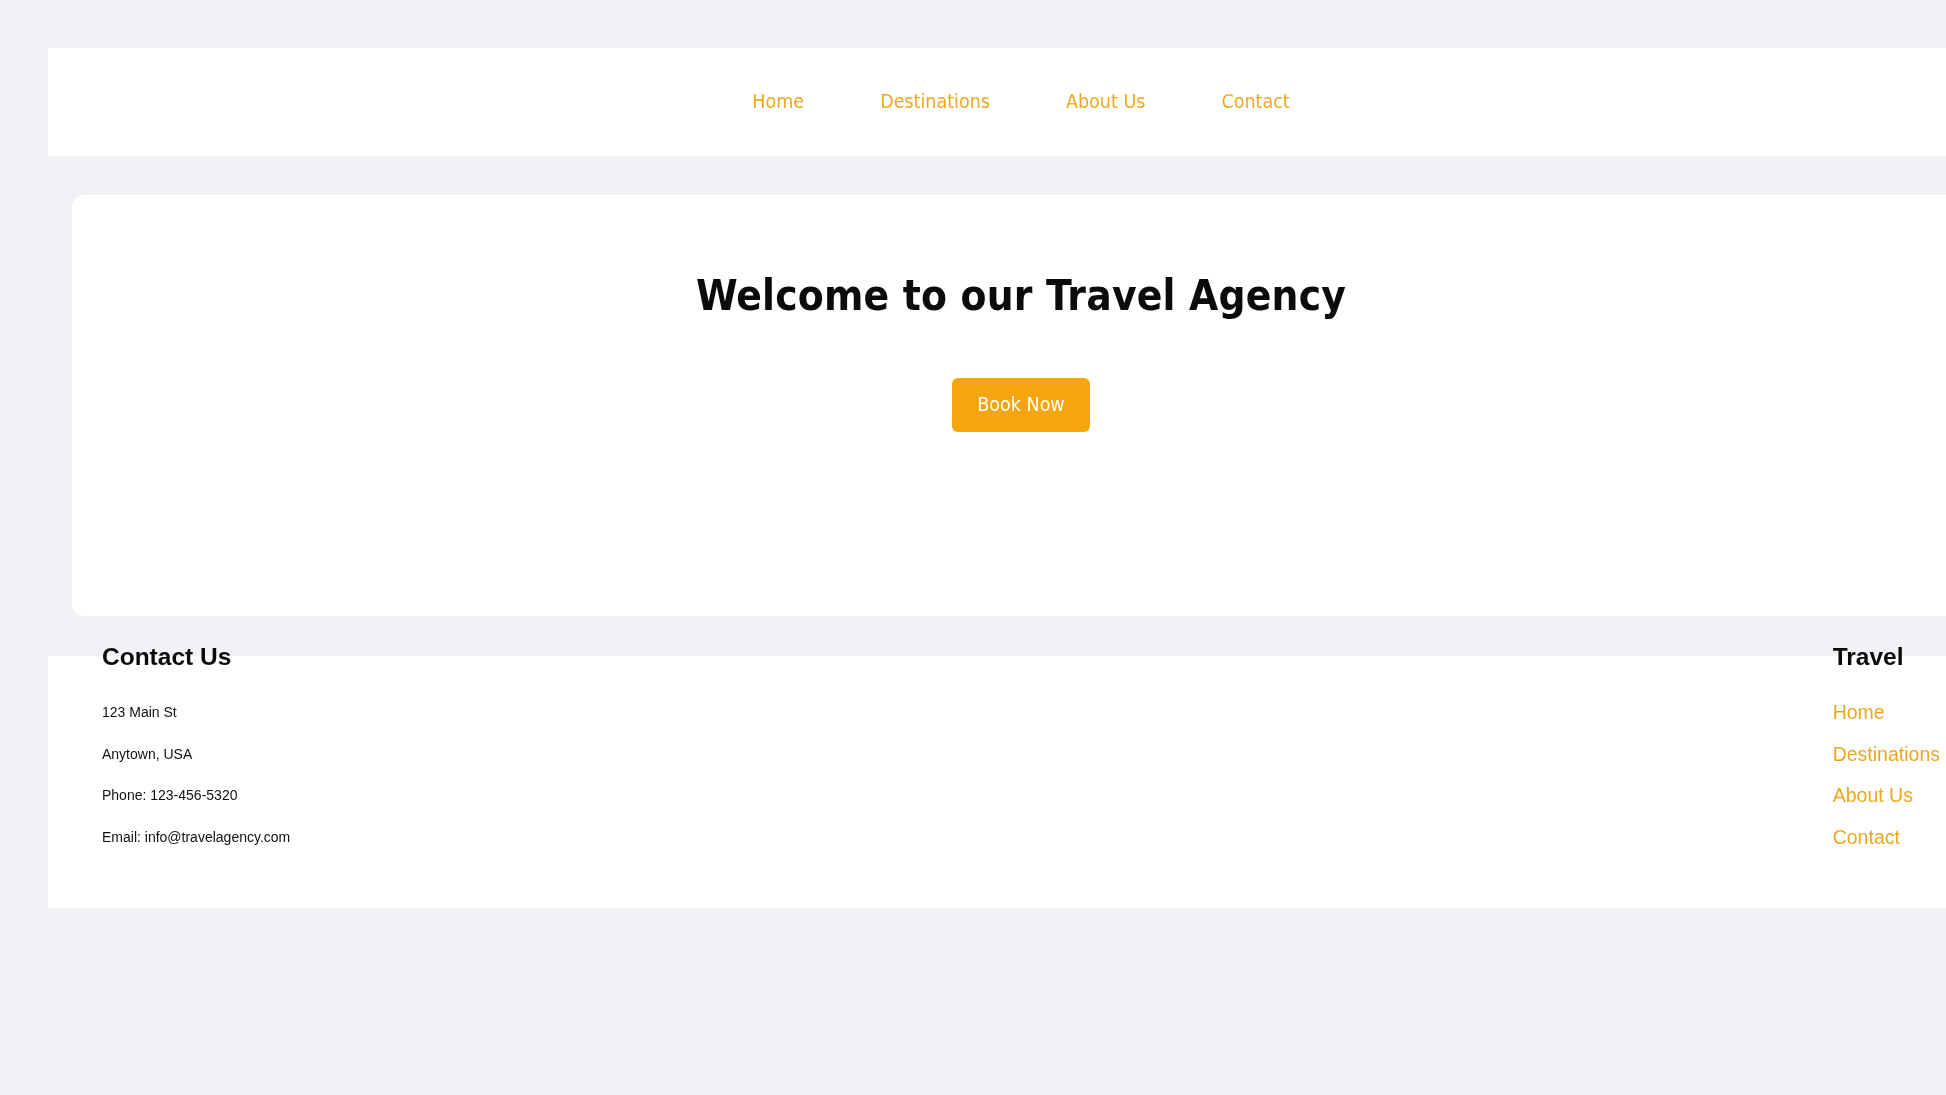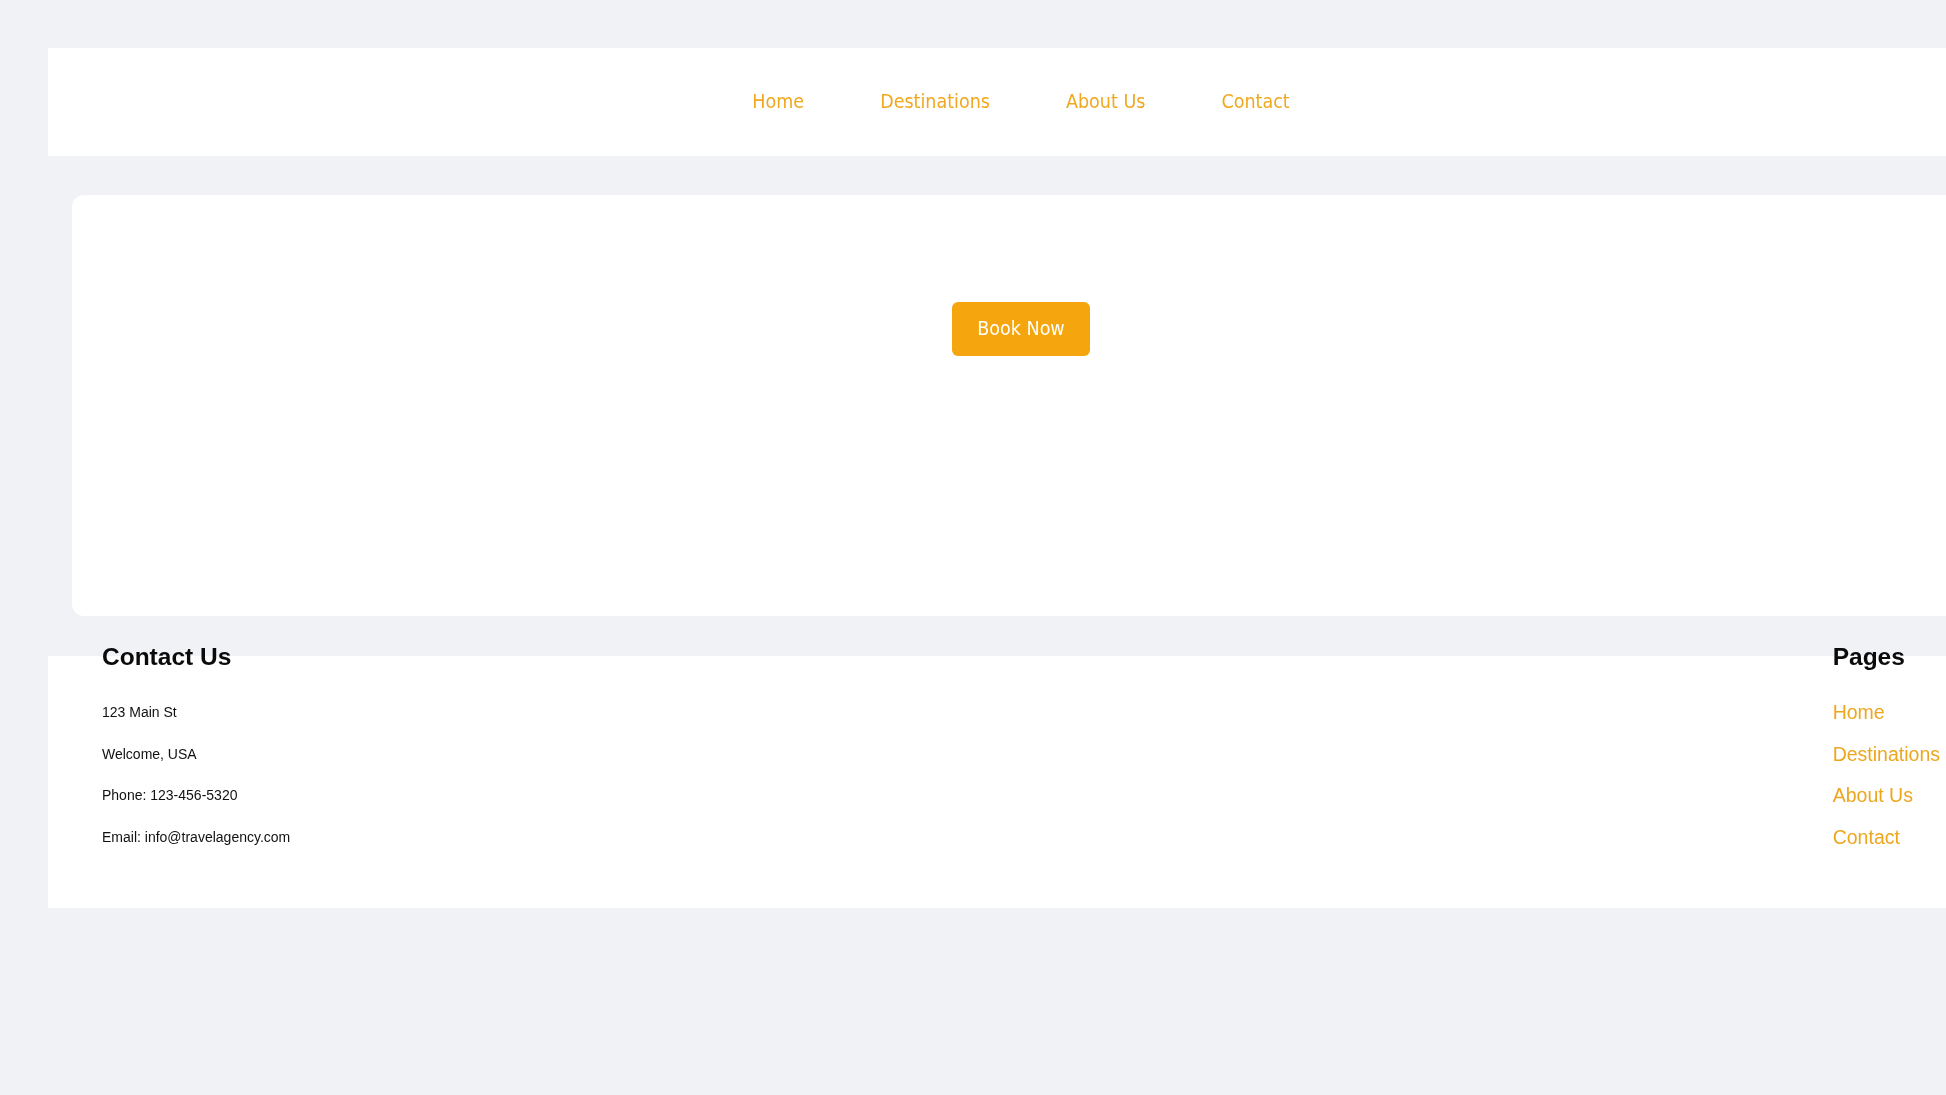--- a/index.html
+++ b/index.html
@@ -170,37 +170,38 @@
       <li class="nav-item">
         <a class="nav-link" href="#">About Us</a>
       </li>
       <li class="nav-item">
         <a class="nav-link" href="#">Contact</a>
       </li>
     </ul>
   </nav>
 
   <section class="hero">
+    <h1 class="hero-title">Welcome to our Travel Agency</h1>
     <div class="hero-cta-wrap">
       <button class="btn-book" type="button">Book Now</button>
     </div>
   </section>
 
   <footer class="footer">
 
     <div class="footer-col">
       <h2 class="footer-heading">Contact Us</h2>
       <div class="footer-line">123 Main St</div>
-      <div class="footer-line">Welcome, USA</div>
+      <div class="footer-line">Anytown, USA</div>
       <div class="footer-line">Phone: 123-456-5320</div>
       <div class="footer-line">Email: info@travelagency.com</div>
     </div>
 
     <div class="footer-col footer-col-right">
-      <h2 class="footer-heading">Pages</h2>
+      <h2 class="footer-heading">Travel</h2>
       <a class="footer-link" href="#">Home</a>
       <a class="footer-link" href="#">Destinations</a>
       <a class="footer-link" href="#">About Us</a>
       <a class="footer-link" href="#">Contact</a>
     </div>
 
   </footer>
 
 </div>
 

